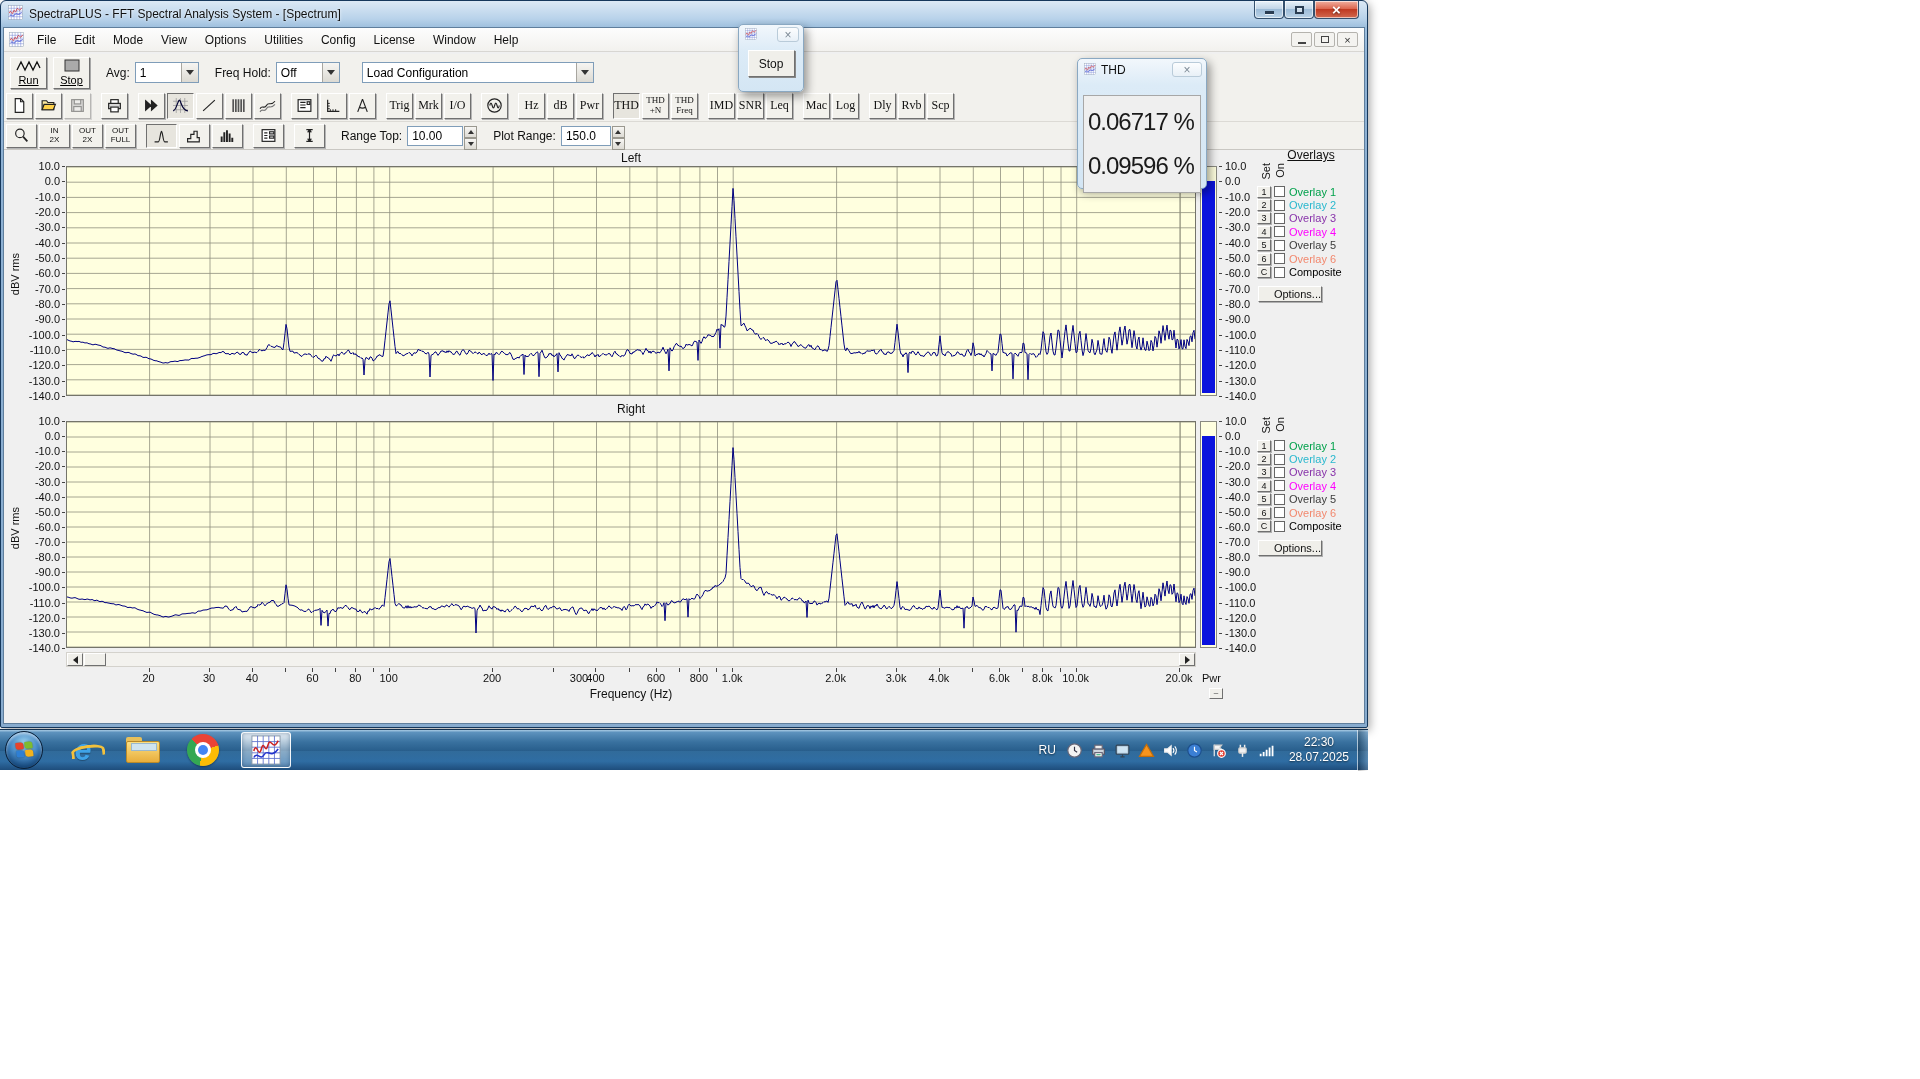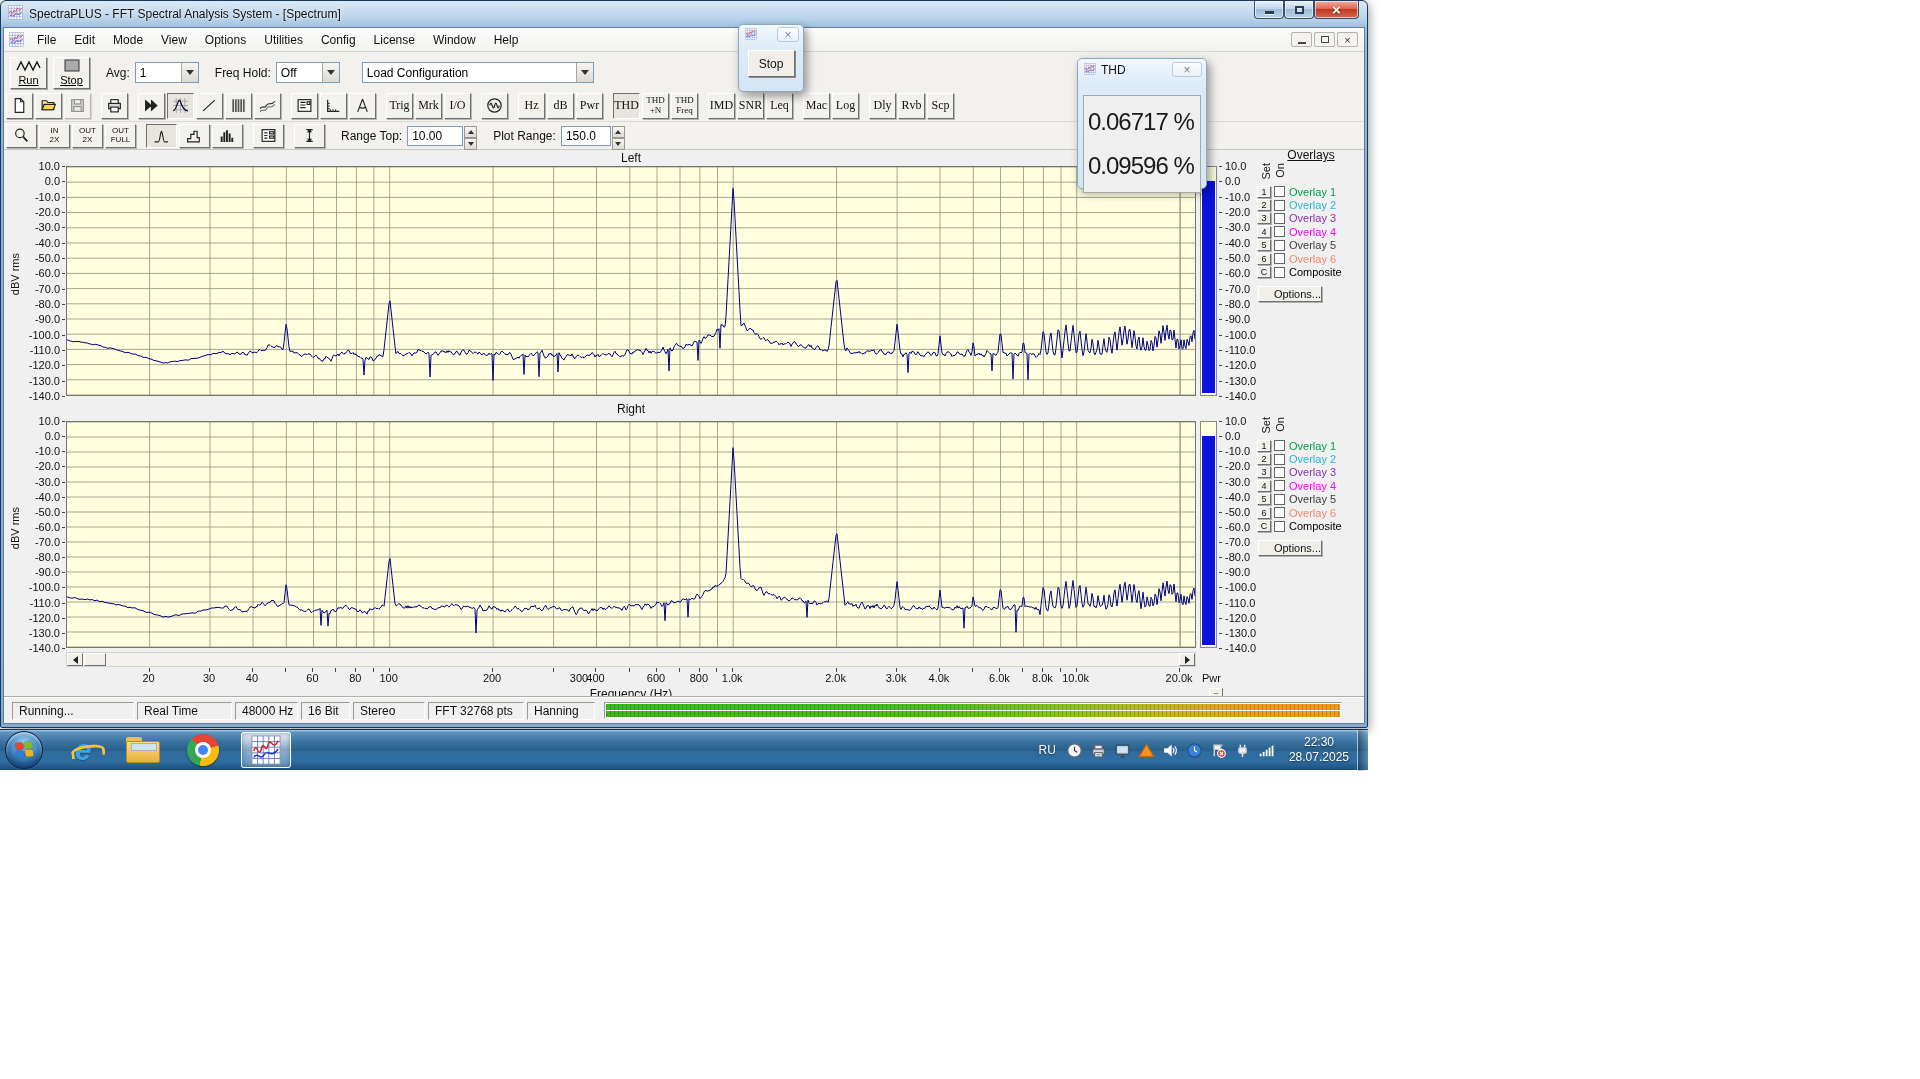--- a/index.html
+++ b/index.html
@@ -702,35 +702,20 @@
               <div class="ovl-row">
                 <div class="ovl-key">C</div>
                 <div class="ovl-chk"></div>
                 <span class="ovl-lbl" style="color:#000000">Composite</span>
               </div>
             </div>
             <div class="ovl-options">Options...</div>
           </div>
         </div>
 
-      <div class="statusbar">
-        <div id="status-cells" style="display:flex">
-            <div class="status-cell" style="width:122px">Running...</div>
-            <div class="status-cell" style="width:95px">Real Time</div>
-            <div class="status-cell" style="width:63px">48000 Hz</div>
-            <div class="status-cell" style="width:49px">16 Bit</div>
-            <div class="status-cell" style="width:72px">Stereo</div>
-            <div class="status-cell" style="width:96px">FFT 32768 pts</div>
-            <div class="status-cell" style="width:68px">Hanning</div>
-          </div>
-        <div class="level-meter">
-          <div class="row"></div>
-          <div class="row"></div>
-        </div>
-      </div>
     </div>
   </div>
 
   <div class="mini-win" style="left:738px;top:24px;width:66px;height:68px;">
     <div class="mini-title" style="height:19px;">
       <span id="stop-win-icon"><svg width="12" height="12" viewBox="0 0 32 32">
             <rect x="1" y="1" width="30" height="30" fill="#fff" stroke="#8899aa"></rect>
             <path d="M1 7h30M1 13h30M1 19h30M1 25h30M7 1v30M13 1v30M19 1v30M25 1v30" stroke="#5a6ecc" stroke-width="0.9" fill="none"></path>
             <path d="M3 17c3-11 5 9 8-2s4 7 7-4 5 8 11-5" stroke="#cc2222" stroke-width="1.6" fill="none"></path>
             <path d="M3 24c4-7 7 4 11-3s7 5 15-6" stroke="#2233cc" stroke-width="1.6" fill="none"></path>

